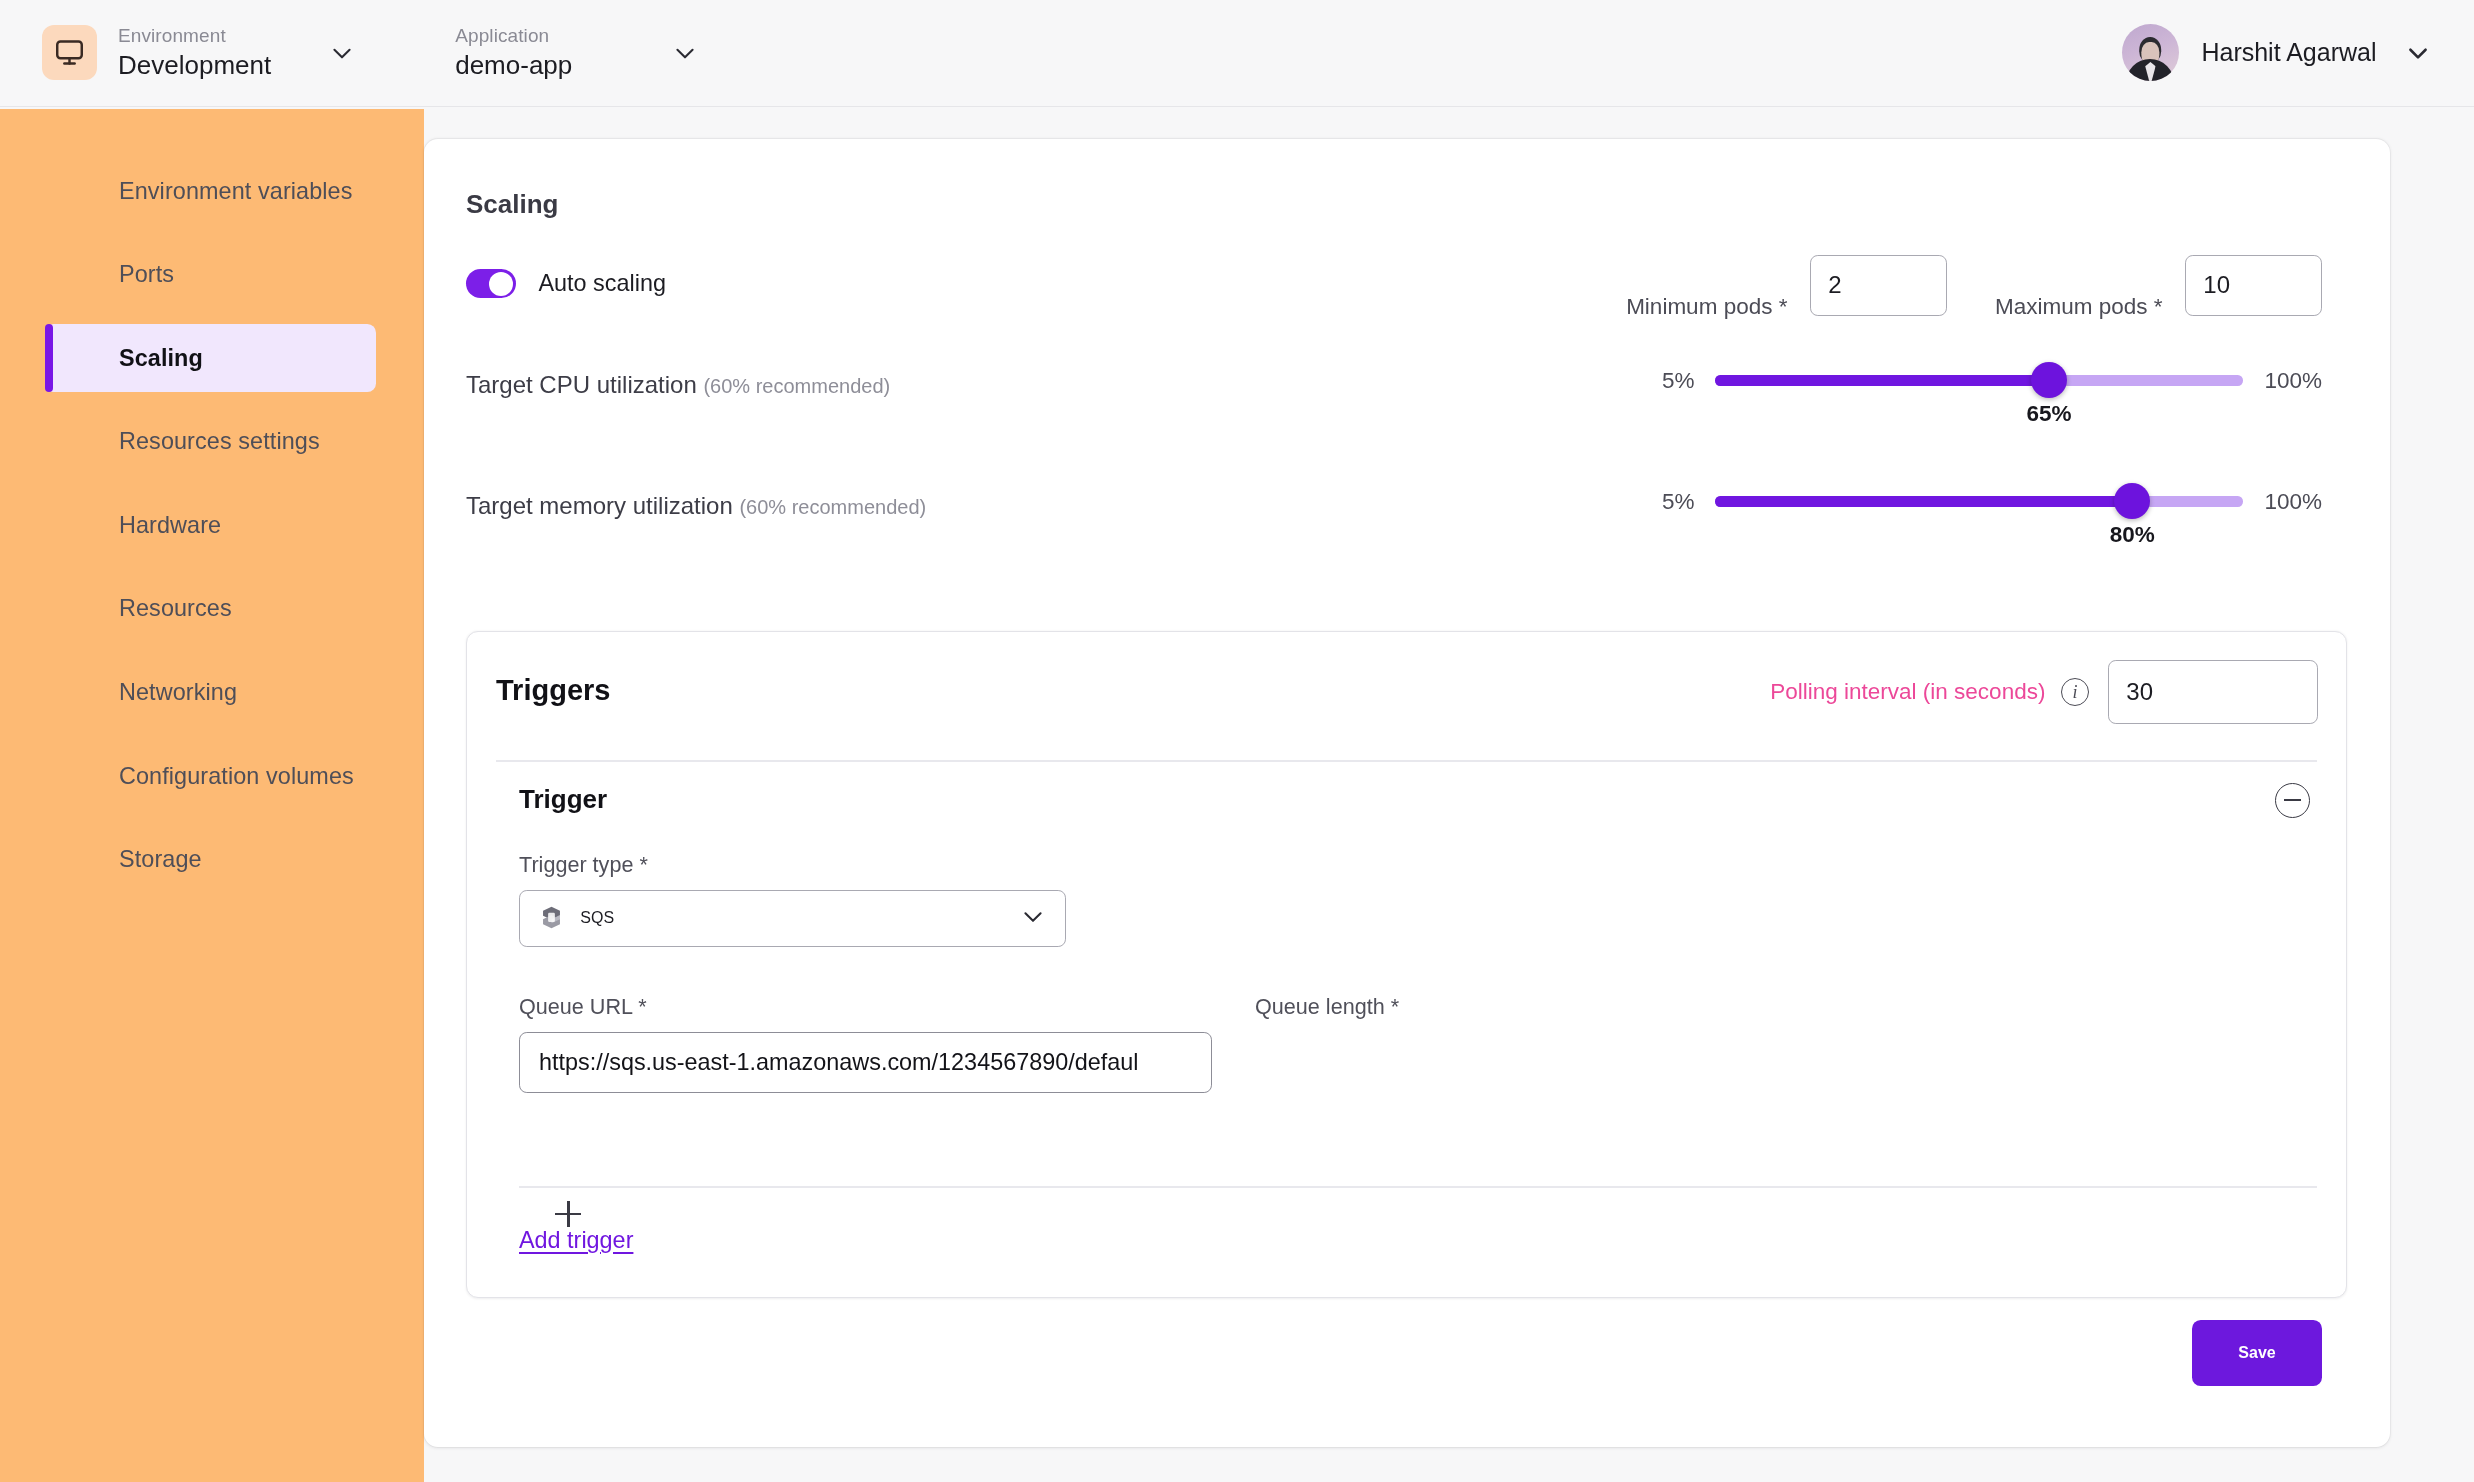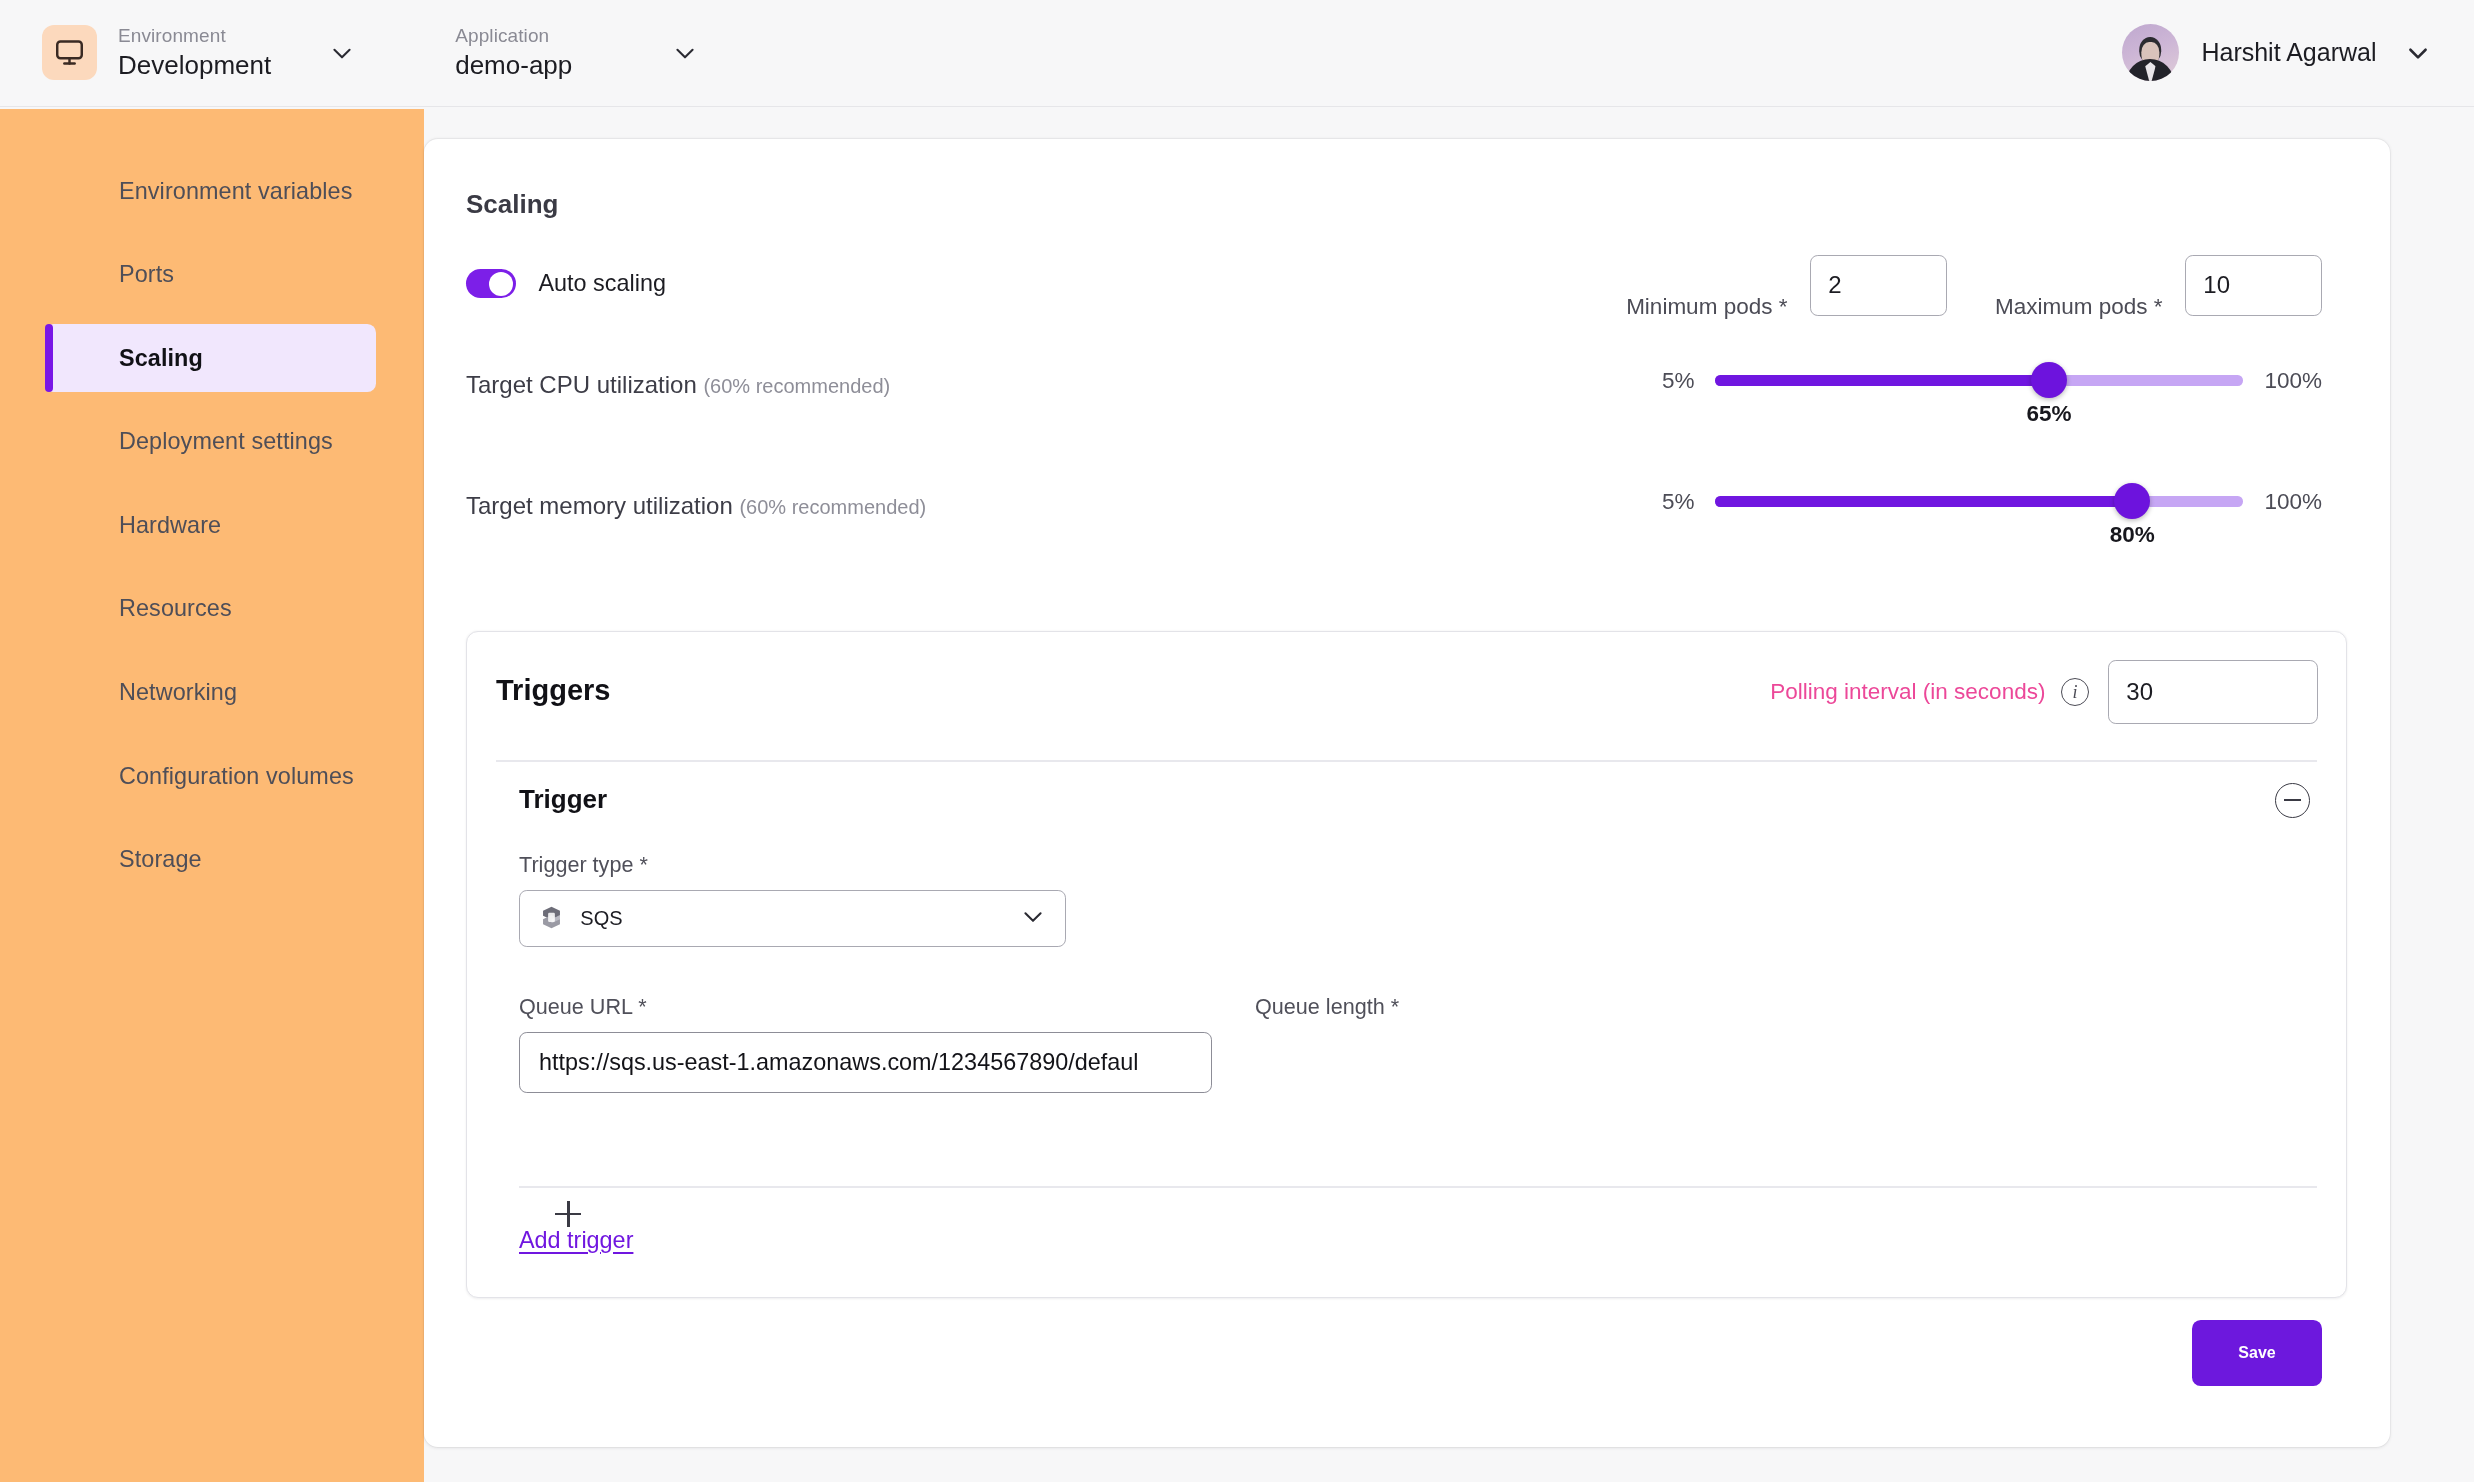--- a/index.html
+++ b/index.html
@@ -201,21 +201,21 @@
   .field { position: absolute; }
   .field-label {
     font-size: 21.6px; color: #50505a; margin-bottom: 12px; display: block;
   }
   .select-box {
     width: 547px; height: 57px; border: 1.7px solid #a9a9b2; border-radius: 7.8px;
     background: #fff; display: flex; align-items: center; padding: 0 17.3px;
     position: relative;
   }
   .sqs-glyph { width: 29px; height: 29px; flex: 0 0 auto; margin-right: 14px; }
-  .select-val { font-size: 20px; color: #1c1c22; }
+  .select-val { font-size: 16px; color: #1c1c22; }
   .select-chev { position: absolute; right: 19px; top: 50%; transform: translateY(-50%); }
 
   .text-box {
     height: 61px; border: 1.7px solid #8d8d97; border-radius: 7.8px; background: #fff;
     display: flex; align-items: center; padding: 0 19px;
     font-size: 23.4px; color: #131318; overflow: hidden; white-space: nowrap;
   }
 
   .add-trigger {
     position: absolute; left: 52px; bottom: 45px;
@@ -302,21 +302,21 @@
     <div class="nav-item">
         <span>Environment variables</span>
       </div>
     <div class="nav-item">
         <span>Ports</span>
       </div>
     <div class="nav-item active">
         <span>Scaling</span>
       </div>
     <div class="nav-item">
-        <span>Deployment settings</span>
+        <span>Resources settings</span>
       </div>
     <div class="nav-item">
         <span>Hardware</span>
       </div>
     <div class="nav-item">
         <span>Resources</span>
       </div>
     <div class="nav-item">
         <span>Networking</span>
       </div>

